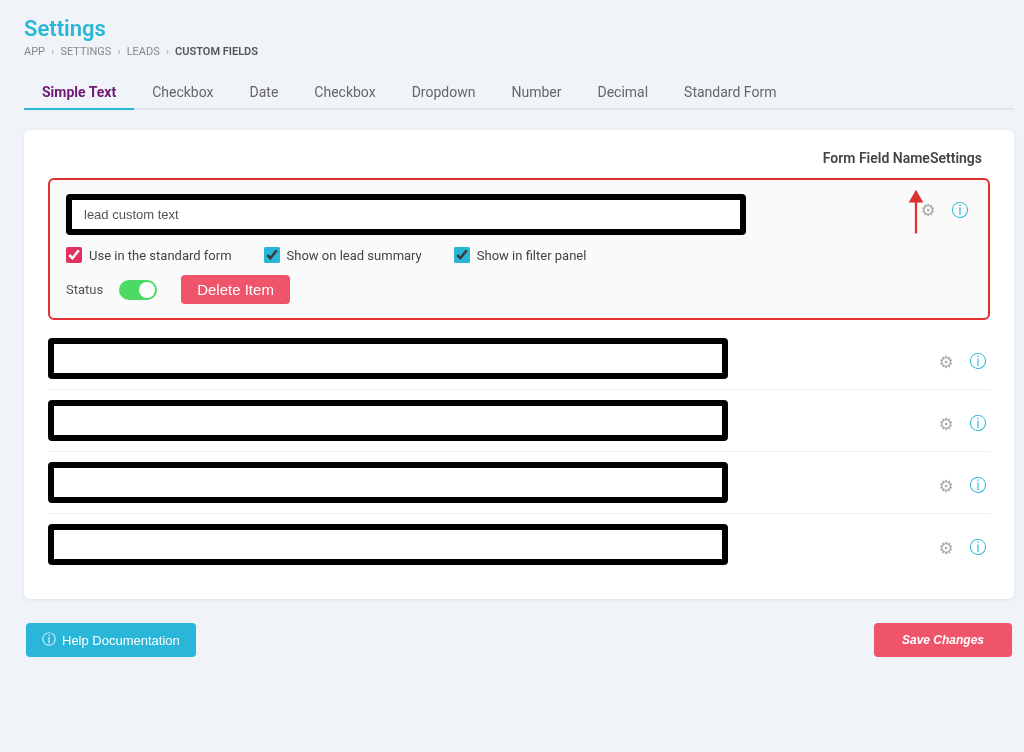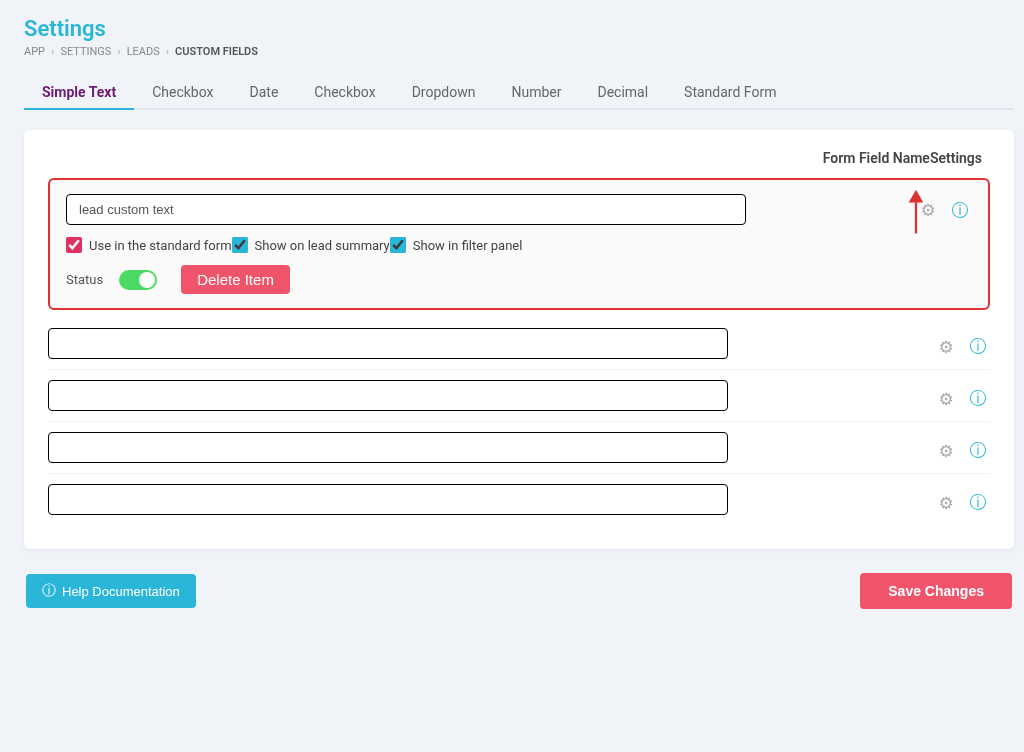--- a/index.html
+++ b/index.html
@@ -74,21 +74,21 @@
     .col-label-right {
       font-size: 14px;
       font-weight: 600;
       color: #444;
       padding-right: 8px;
     }
     .field-input-wrap { flex: 1; }
     .field-input {
       width: 100%;
       max-width: 680px;
-      border: 1px solid #000000;
+      border: 6px solid #000000;
       border-radius: 4px;
       padding: 7px 12px;
       font-size: 13px;
       color: #555;
       outline: none;
       background: #fff;
     }
     .field-actions {
       display: flex;
       align-items: center;
@@ -116,20 +116,21 @@
       margin-bottom: 8px;
       background: #fafafa;
       position: relative;
     }
     .expanded-row .field-input {
       margin-bottom: 12px;
     }
     .expanded-row .options-row {
       display: flex;
       align-items: center;
+      gap: 32px;
       margin-bottom: 12px;
       flex-wrap: wrap;
     }
     .checkbox-label {
       display: flex;
       align-items: center;
       gap: 7px;
       font-size: 13px;
       color: #444;
       cursor: pointer;
@@ -247,23 +248,24 @@
       display: flex;
       align-items: center;
       gap: 6px;
     }
     .save-btn {
       background: #f0546a;
       color: #fff;
       border: none;
       border-radius: 4px;
       padding: 10px 28px;
-      font-size: 14px;
+      font-size: 12px;
       font-weight: 600;
       cursor: pointer;
+      font-style: italic;
     }
   </style>
 </head>
 <body>
 
 <div class="page-wrapper">
 
   <div class="page-title">Settings</div>
 
   <div class="breadcrumb">

